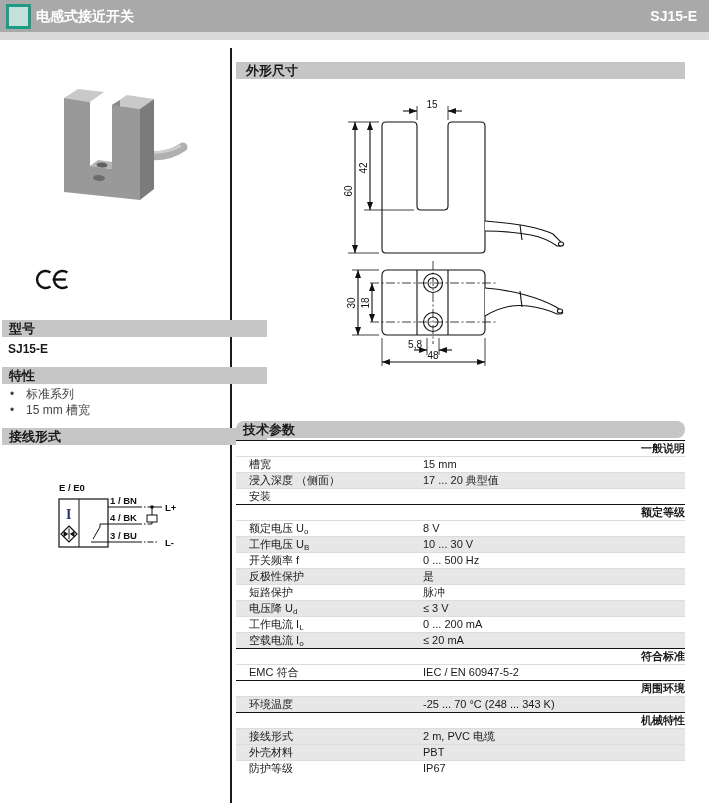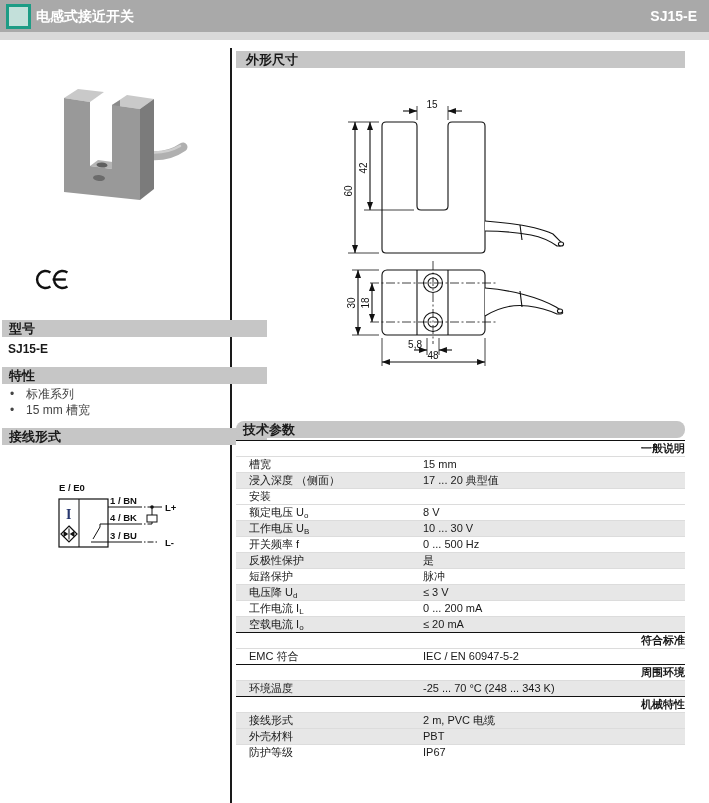--- a/index.html
+++ b/index.html
@@ -139,21 +139,21 @@
   <rect x="107" y="42" width="10" height="7" fill="#fff" stroke="#111" stroke-width="1"></rect>
   <line x1="112" y1="49" x2="112" y2="51" stroke="#111" stroke-width="1"></line>
   <text x="70" y="48" class="wire-label">4 / BK</text>
 
   <line x1="68" y1="69" x2="96" y2="69" stroke="#111" stroke-width="1"></line>
   <line x1="96" y1="69" x2="118" y2="69" stroke="#111" stroke-width="1" stroke-dasharray="6 2 1.5 2"></line>
   <text x="70" y="66" class="wire-label">3 / BU</text>
   <text x="125" y="72.5" class="wire-label">L-</text>
 </svg>
 
-<div class="abs section-bar bar-right" style="top:51px;padding-left:10px;">
+<div class="abs section-bar bar-right" style="top:62px;padding-left:10px;">
   <span>外形尺寸</span>
 </div>
 
 <svg class="abs" style="left:236px; top:70px;" width="460" height="345" viewBox="0 0 460 345">
   <defs>
     <marker id="ah" viewBox="0 0 10 10" refX="9" refY="5" markerWidth="8" markerHeight="8" orient="auto-start-reverse">
       <path d="M0,1.6 L9,5 L0,8.4 Z" fill="#111"></path>
     </marker>
   </defs>
   <g stroke="#111" stroke-width="1.1" fill="none">
@@ -222,20 +222,21 @@
       <span class="spec-value">15 mm</span>
     </div>
     <div class="spec-row shaded">
       <span class="spec-label">浸入深度 （侧面）</span>
       <span class="spec-value">17 ... 20 典型值</span>
     </div>
     <div class="spec-row">
       <span class="spec-label">安装</span>
       <span class="spec-value"></span>
     </div>
+    <div class="spec-group-header">额定等级</div>
     <div class="spec-row">
       <span class="spec-label">额定电压 U<sub>o</sub></span>
       <span class="spec-value">8 V</span>
     </div>
     <div class="spec-row shaded">
       <span class="spec-label">工作电压  U<sub>B</sub></span>
       <span class="spec-value">10 ... 30 V</span>
     </div>
     <div class="spec-row">
       <span class="spec-label">开关频率 f</span>

